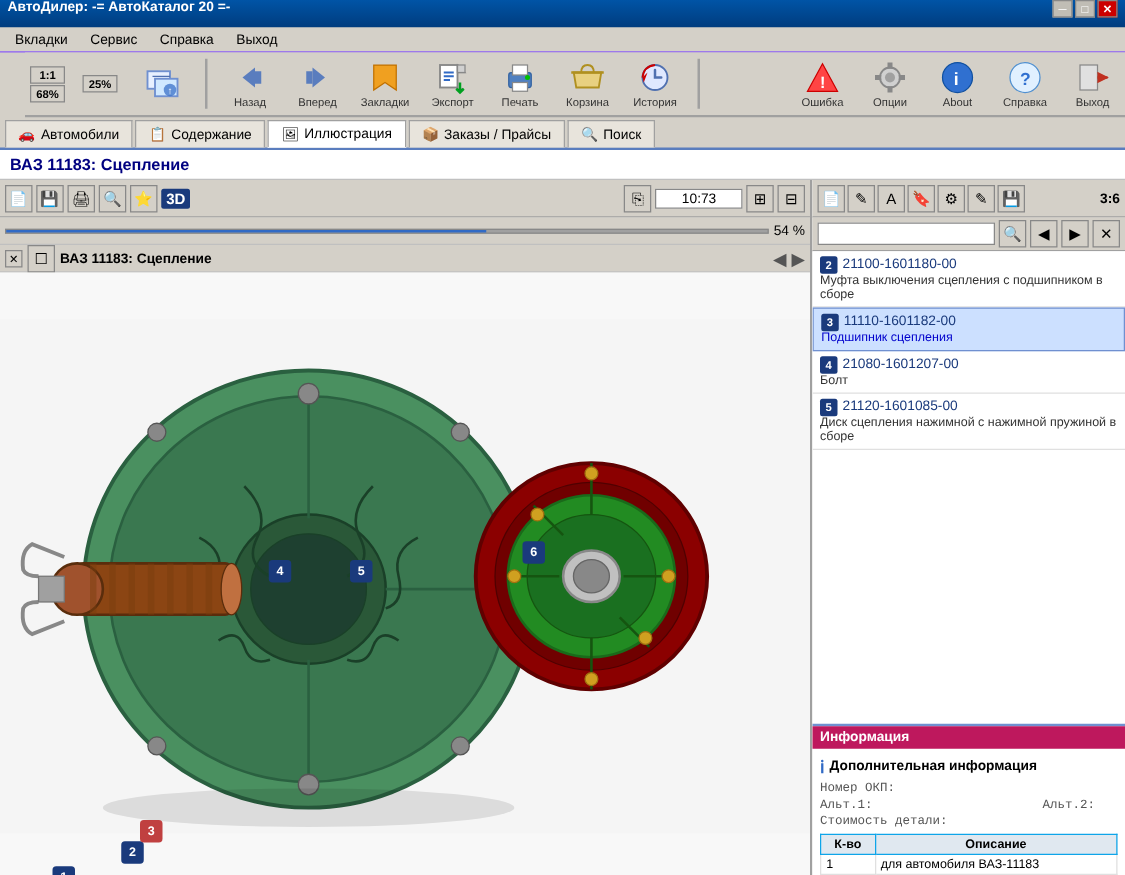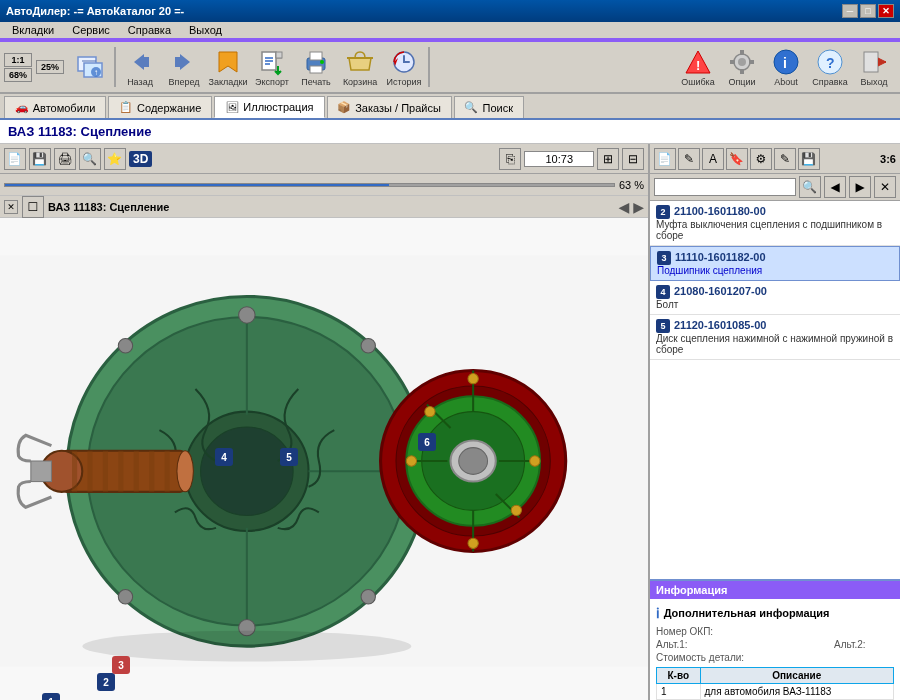--- a/index.html
+++ b/index.html
@@ -4,21 +4,21 @@
   <style>
     * { box-sizing: border-box; margin: 0; padding: 0; }
     body { font-family: 'Tahoma', 'Arial', sans-serif; font-size: 11px; background: #d4d0c8; width: 900px; height: 700px; overflow: hidden; }
     
     
     #titlebar {
       background: linear-gradient(to bottom, #0054a6, #003c7e);
       color: white;
       height: 22px;
       display: flex;
-      align-items: center;
+      align-items: flex-start;
       justify-content: space-between;
       padding: 0 6px;
       font-size: 11px;
       font-weight: bold;
     }
     #titlebar-controls { display: flex; gap: 2px; }
     .titlebar-btn {
       width: 16px; height: 14px;
       background: #c0bdb5;
       border: 1px solid #888;
@@ -28,37 +28,38 @@
     }
     
     
     #menubar {
       background: #d4d0c8;
       height: 20px;
       display: flex;
       align-items: center;
       padding: 0 4px;
       gap: 2px;
-      border-bottom: 4px solid #8b5cf6;
+      border-bottom: 1px solid #8b5cf6;
     }
     .menu-item {
       padding: 2px 8px;
       cursor: pointer;
       font-size: 11px;
     }
     
     
     #toolbar {
       background: #d4d0c8;
       height: 52px;
       display: flex;
       align-items: center;
       padding: 2px 4px;
-      gap: 0;
+      gap: 10px;
       border-bottom: 2px solid #a0a0a0;
+      margin-left: 20px;
     }
     .toolbar-btn {
       display: flex;
       flex-direction: column;
       align-items: center;
       justify-content: center;
       width: 44px;
       height: 46px;
       font-size: 9px;
       cursor: pointer;
@@ -263,48 +264,48 @@
       flex: 1;
       overflow-y: auto;
       background: white;
     }
     .part-item {
       padding: 4px 6px;
       border-bottom: 1px solid #e0e0e0;
       cursor: pointer;
     }
     .part-item.selected { background: #cce0ff; border: 1px solid #7090d0; }
-    .part-item-number { font-weight: bold; font-size: 11px; color: #1a3a7c; margin-bottom: 2px; text-align: center; }
+    .part-item-number { font-weight: normal; font-size: 11px; color: #1a3a7c; margin-bottom: 2px; text-align: center; }
     .part-item-desc { font-size: 10px; color: #333; }
     
     
     #info-panel {
       background: white;
       border-top: 2px solid #7090d0;
     }
     #info-header {
-      background: #8b5cf6;
+      background: #be185d;
       color: white;
       font-weight: bold;
       padding: 3px 6px;
       font-size: 11px;
     }
     #info-content {
       padding: 4px 6px;
     }
     .info-title {
       font-weight: bold;
       font-size: 11px;
       margin-bottom: 4px;
       display: flex;
       align-items: center;
       gap: 4px;
     }
     .info-row { display: flex; gap: 8px; margin-bottom: 2px; font-size: 10px; }
-    .info-label { color: #555; min-width: 60px; }
+    .info-label { color: #555; min-width: 60px; font-family: Liberation Mono, monospace; }
     .info-table { width: 100%; border-collapse: collapse; margin-top: 4px; font-size: 10px; }
     .info-table th { background: #e0e8f0; border: 1px solid #0ea5e9; padding: 2px 4px; font-weight: bold; }
     .info-table td { border: 1px solid #e0e0e0; padding: 2px 4px; }
     
     
     #clutch-svg { width: 100%; height: 100%; }
     
     
     #search-input-right {
       flex: 1;
@@ -561,21 +562,21 @@
       <div class="small-btn">⎘</div>
       <div class="time-display">10:73</div>
       <div class="small-btn">⊞</div>
       <div class="small-btn">⊟</div>
     </div>
 
     <div id="zoom-bar">
       <div class="zoom-slider-track">
         <div class="zoom-slider-fill"></div>
       </div>
-      <span>63 %</span>
+      <span>54 %</span>
     </div>
 
     <div id="breadcrumb-bar">
       <div class="breadcrumb-close">✕</div>
       <div class="small-btn">☐</div>
       <span style="font-size:11px; font-weight:bold;">ВАЗ 11183: Сцепление</span>
       <div style="flex:1"></div>
       <span class="breadcrumb-nav">◀</span>
       <span class="breadcrumb-nav">▶</span>
     </div>

